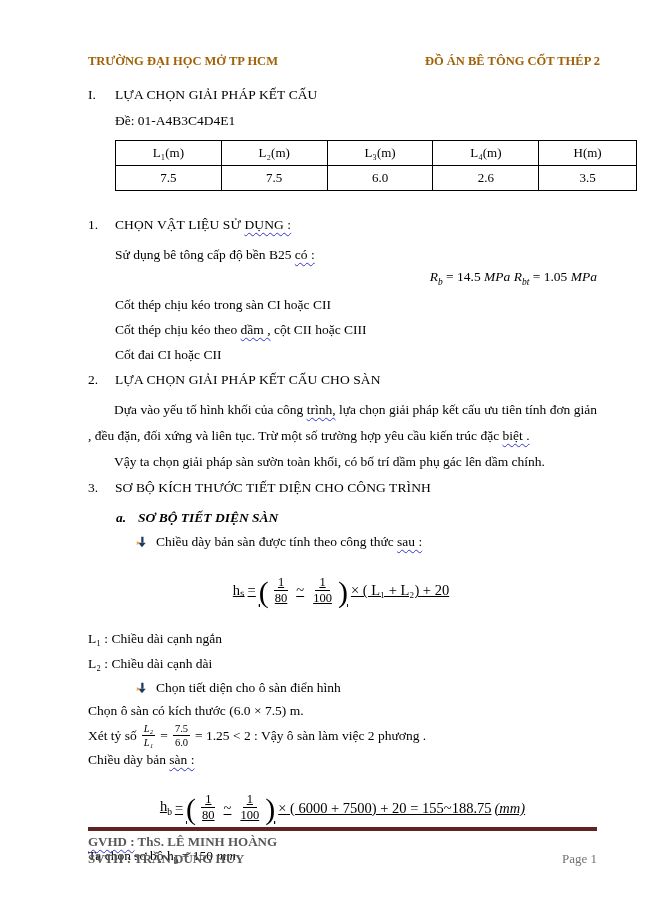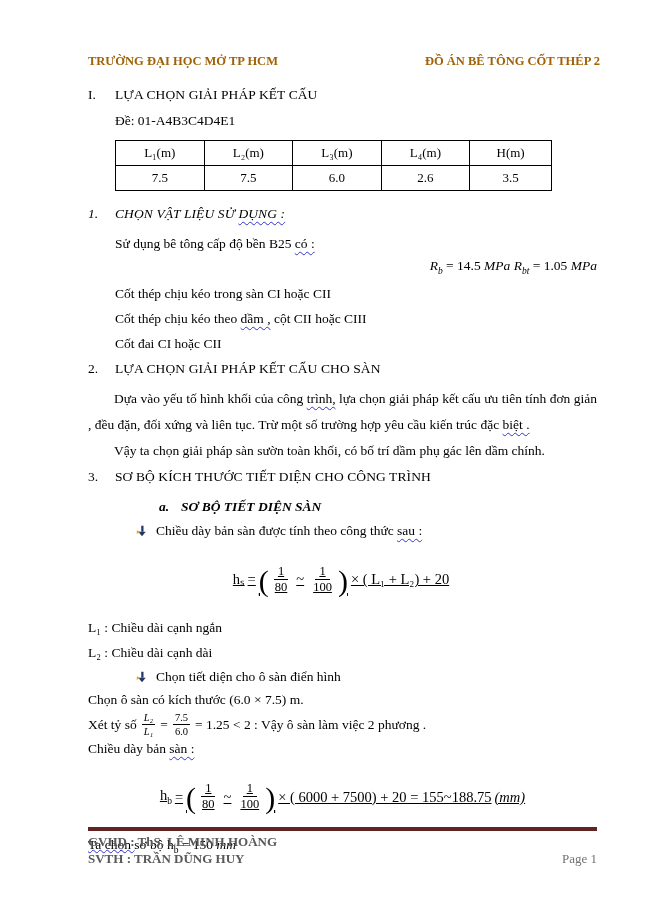--- a/index.html
+++ b/index.html
@@ -21,46 +21,46 @@
 
   
   .content { position:absolute; top:87px; left:88px; right:73px; }
 
   .hnum { display:inline-block; width:27px; }
   .h1row { font-size:13.5px; letter-spacing:.1px; margin-bottom:5px; }
   .ind1 { margin-left:27px;font-family:Liberation Serif, serif; }
   .line { line-height:25px; }
 
   table.dim {
-    border-collapse:collapse; margin:7px 0 0 27px; width:437px;
+    border-collapse:collapse; margin:7px 0 0 27px; width:522px;
     font-size:13px; text-align:center;
   }
   table.dim td {
     border:1px solid #000; height:25px; padding:0 4px;
   }
-  .s1head { margin-top:10px;font-style:italic; }
+  .s1head { margin-top:21px; }
   .sp {
     text-decoration-line:underline;
     text-decoration-style:wavy;
     text-decoration-color:#3333CC;
     text-decoration-thickness:1px;
     text-underline-offset:3px;
   }
   .mit { font-style:italic; }
   sub { font-size:9.5px; }
 
   .rb-row { line-height:20px;text-align:right; }
   .rb-row .col1 { display:inline-block; width:211px; }
 
   .para {
     text-align:justify; text-indent:26px; line-height:26px; margin-top:1px;
   }
   .noindentpara { line-height:26px; text-indent:26px; }
 
-  .suba { margin-left:71px; font-weight:bold; font-style:italic; line-height:25px; }
+  .suba { margin-left:28px; font-weight:bold; font-style:italic; line-height:25px; }
   .suba .anum { display:inline-block; width:22px; }
 
   .bullet { margin-left:48px; line-height:24px; display:flex; align-items:center; gap:8px; }
   .bullet .bicon { flex:0 0 auto; width:12px; height:12px; }
 
   
   .formula {
     text-align:center; font-size:14.5px; margin:14px 0 12px 0;
     line-height:1; min-height:46px; display:flex; align-items:center; justify-content:center;text-decoration:underline;
   }

